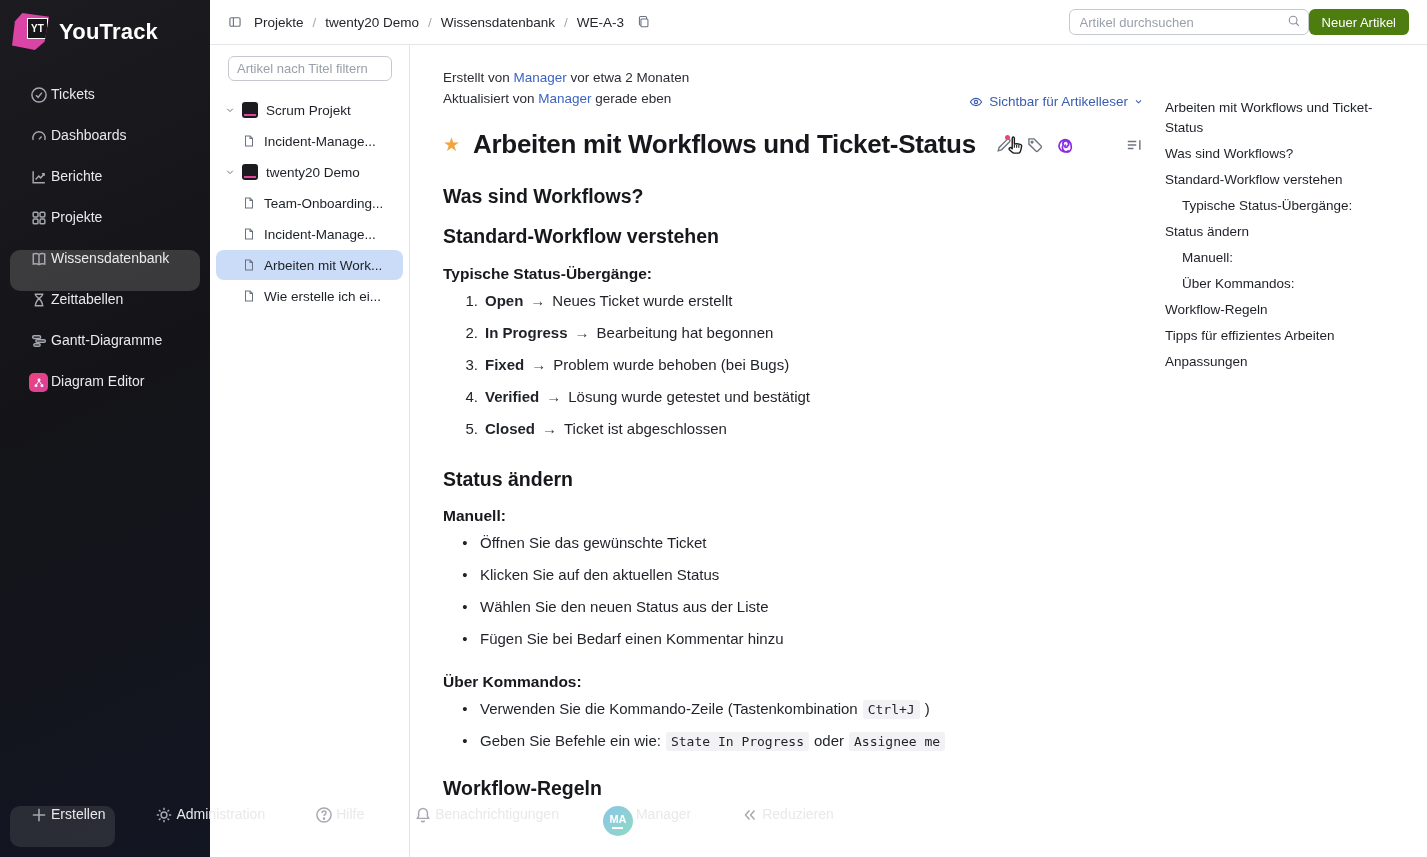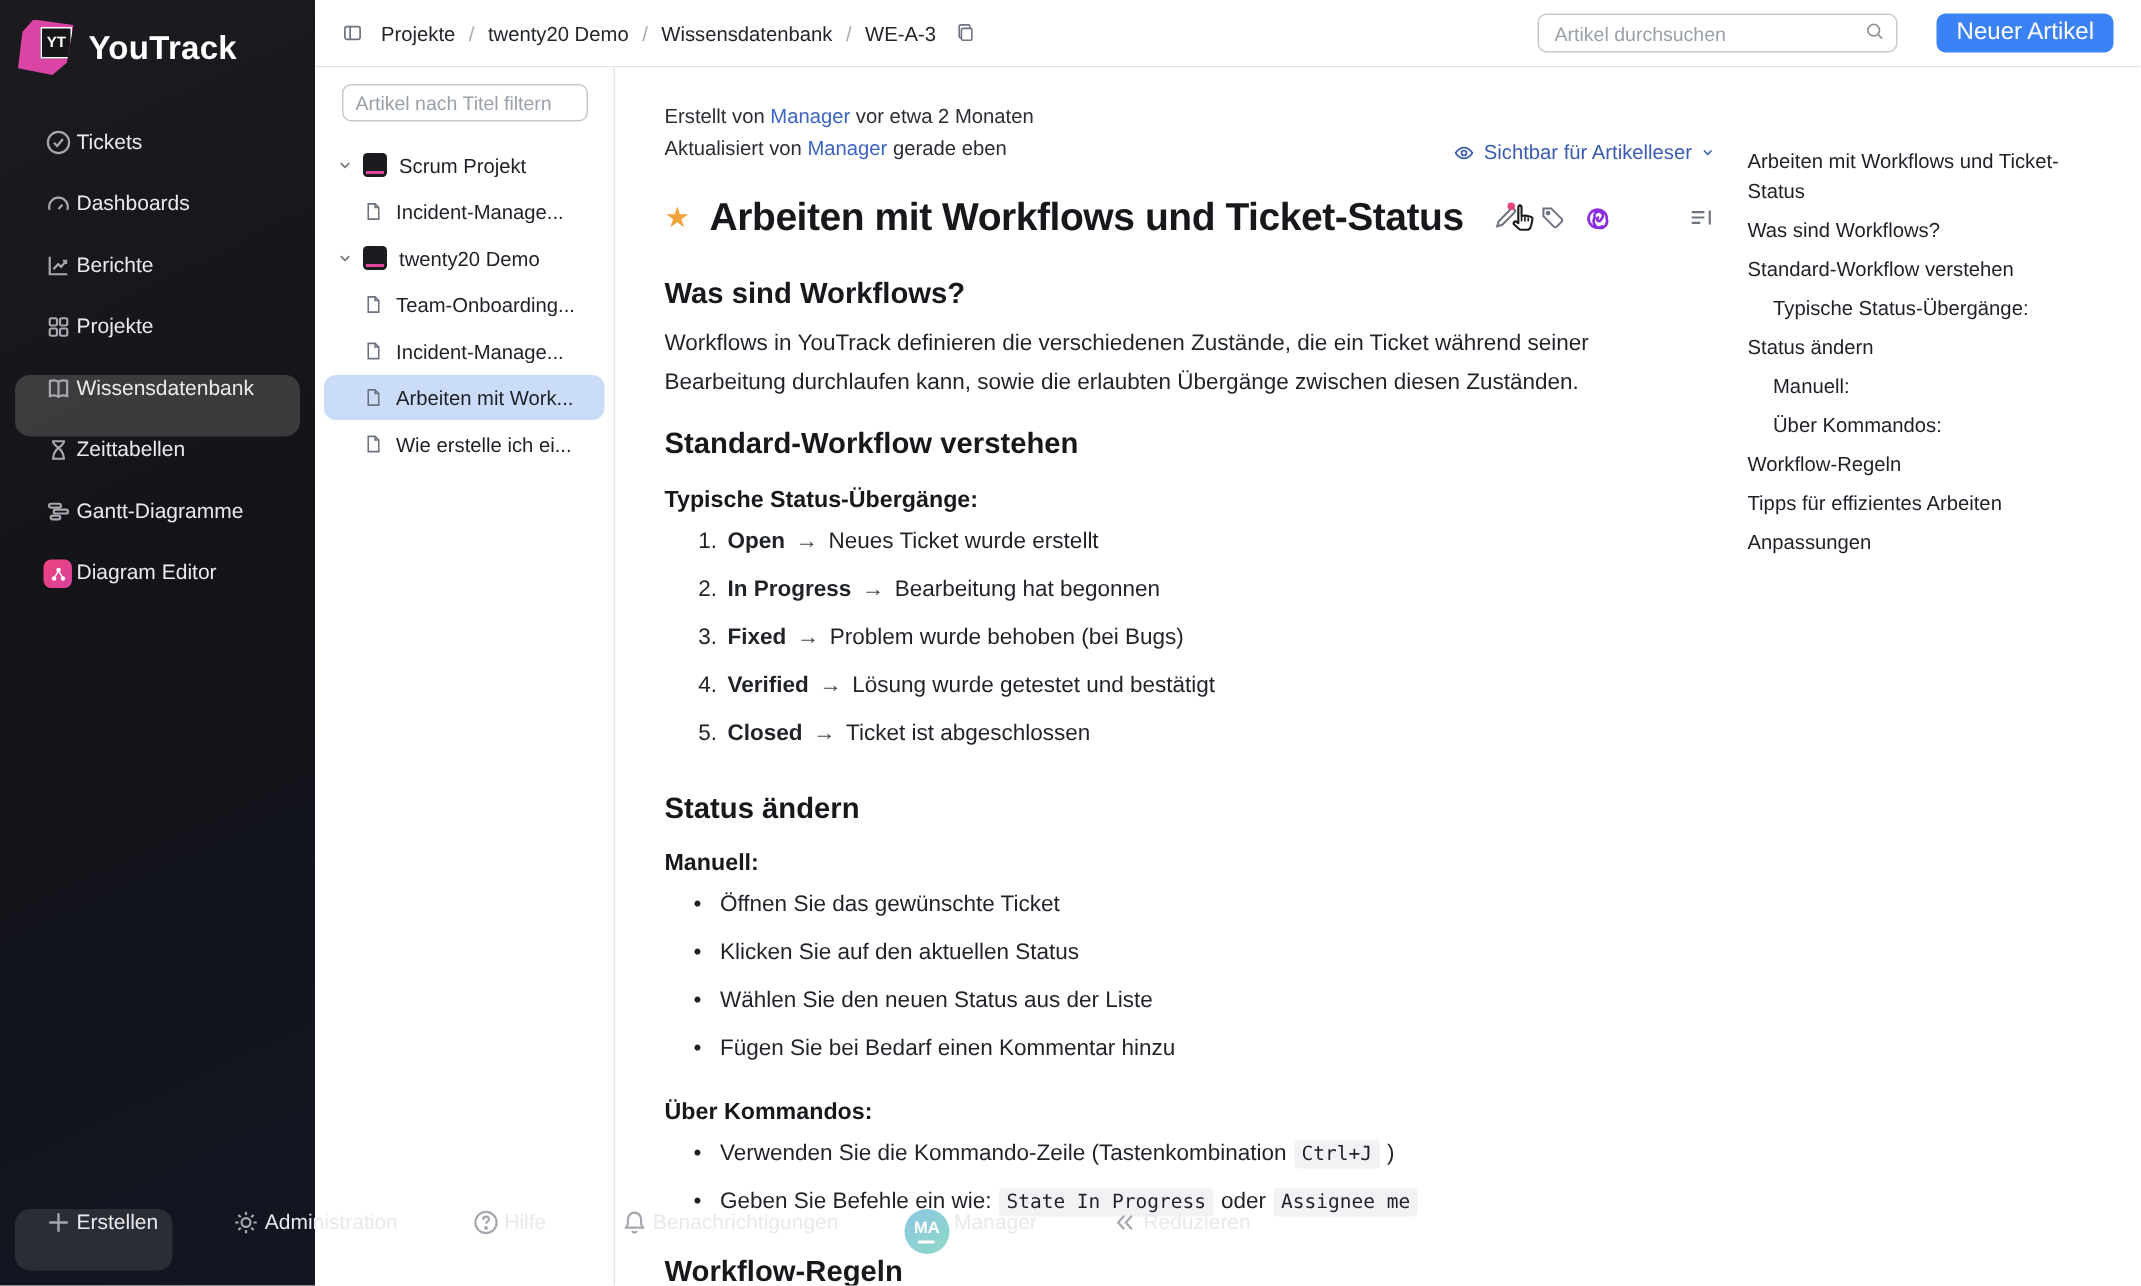--- a/index.html
+++ b/index.html
@@ -34,28 +34,28 @@
   .icn-sm { width:14px; height:14px; }
 
   
   .topbar { position:absolute; left:210px; top:0; width:1217px; height:45px; background:#fff;
     border-bottom:1px solid #e4e5e8; display:flex; align-items:center; padding:0 18px; }
   .crumb-toggle { color:#6d7280; margin-right:12px; display:flex; }
   .crumbs { display:flex; align-items:center; gap:9px; font-size:13.5px; color:#24262c; }
   .crumb { cursor:pointer; }
   .crumb-sep { color:#a6aab2; }
   .copy-icn { color:#6d7280; margin-left:4px; display:flex; }
-  .top-right { margin-left:auto; display:flex; align-items:flex-end; gap:26px; }
+  .top-right { margin-left:auto; display:flex; align-items:flex-end; }
   .search-box { position:relative; }
   .search-input { width:240px; height:26px; border:1px solid #c6c9d0; border-radius:6px;
     padding:0 28px 0 10px; font-size:13px; color:#1d2027; font-family:inherit; }
   .search-input::placeholder { color:#9aa0aa; }
   .search-icn { position:absolute; right:8px; top:5px; color:#8b909b; }
-  .btn-primary { height:26px; padding:0 13px; background:#3b82f6; border:none; border-radius:6px;
-    color:#fff; font-size:16px; font-family:inherit; cursor:pointer; }
+  .btn-primary { height:26px; padding:0 13px; background:#4d7c0f; border:none; border-radius:6px;
+    color:#fff; font-size:13px; font-family:inherit; cursor:pointer; }
 
   
   .tree { position:absolute; left:210px; top:45px; width:200px; height:812px; background:#fff;
     border-right:1px solid #e4e5e8; padding-top:11px; }
   .tree-filter { display:block; margin:0 14px 14px 18px; width:164px; height:25px;
     border:1px solid #c6c9d0; border-radius:6px; padding:0 8px; font-size:13px; font-family:inherit; }
   .tree-filter::placeholder { color:#9aa0aa; }
   .trow { display:flex; align-items:center; height:30px; margin:1px 6px; padding:0 4px;
     border-radius:8px; font-size:13.5px; color:#1d2027; cursor:pointer; white-space:nowrap; overflow:hidden; }
   .trow.selected { background:#cbdcf8; }
@@ -380,21 +380,20 @@
       </span>
       <span class="toc-toggle">
         <svg class="icn" viewBox="0 0 16 16" fill="none" stroke="currentColor" stroke-width="1.3">
             <path d="M2.5 4.8h7.5M2.5 8h7.5M2.5 11.2h5"></path>
             <path d="M13.2 3.8v8.4"></path>
           </svg>
       </span>
     </div>
 
     <h2 class="mt24">Was sind Workflows?</h2>
-    <p class="body-p mt8">Workflows in YouTrack definieren die verschiedenen Zustände, die ein Ticket während seiner Bearbeitung durchlaufen kann, sowie die erlaubten Übergänge zwischen diesen Zuständen.</p>
 
     <h2 class="mt16">Standard-Workflow verstehen</h2>
     <h3 class="mt16">Typische Status-Übergänge:</h3>
 
     <div class="olist mt8">
       <div class="oli">
         <span class="num">1.</span>
           <span class="term">Open</span>
           <span class="arrow">→</span>
           <span>Neues Ticket wurde erstellt</span>

